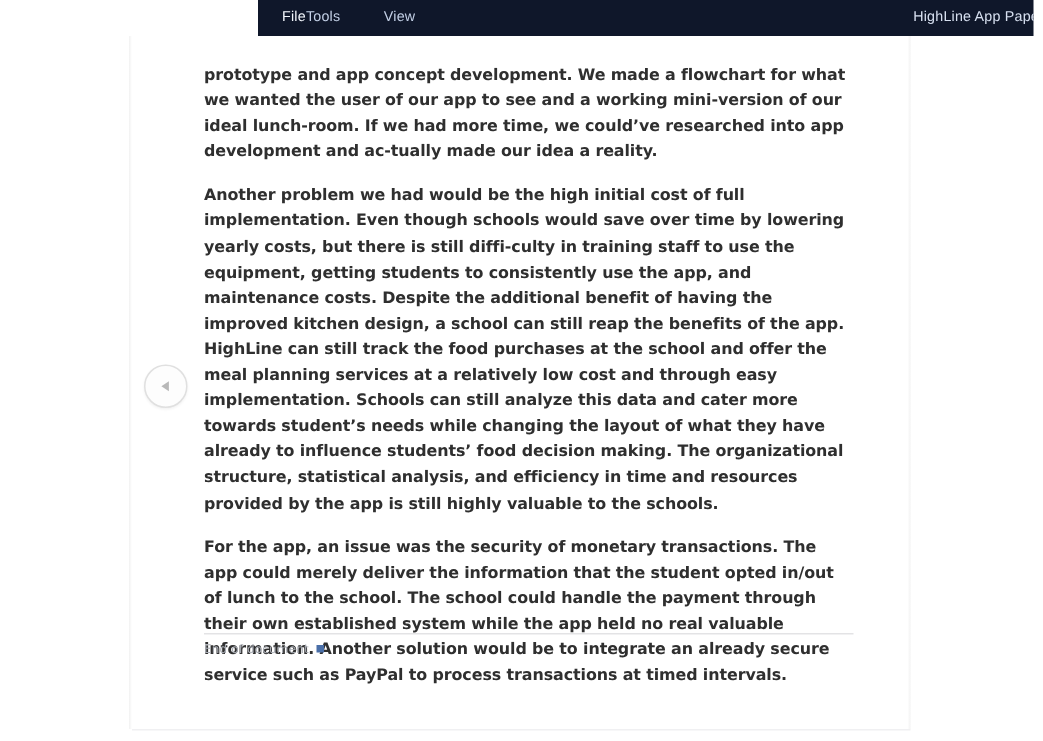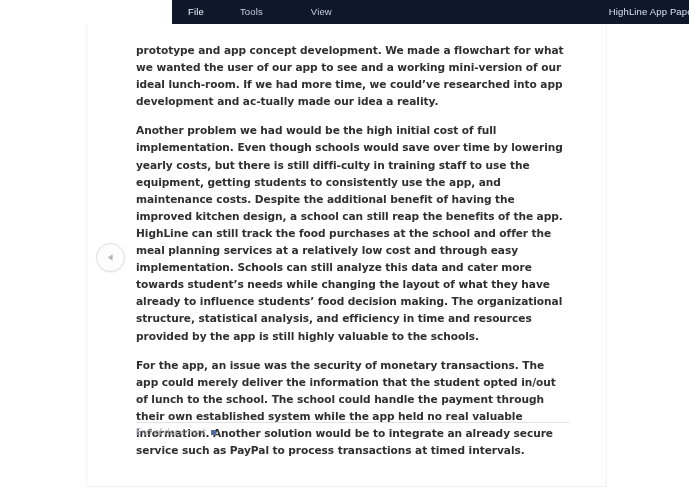--- a/index.html
+++ b/index.html
@@ -70,22 +70,22 @@
     color: #c3d0e6;
     letter-spacing: 0.15px;
     cursor: default;
     height: 24px;
     display: inline-block;
   }
   .menu-item.active {
     color: #f2f6fc;
   }
   #menu-file   { margin-left: 16px; }
-  #menu-tools  { margin-left: 36px; }
-  #menu-view   { margin-left: 48px; }
+  #menu-tools  { }
+  #menu-view   { margin-left: 29px; }
 
   #doc-title {
     position: absolute;
     right: -7px;
     top: 0;
     height: 24px;
     line-height: 24px;
     font-size: 9.5px;
     color: #d7e0f0;
     letter-spacing: 0.15px;

